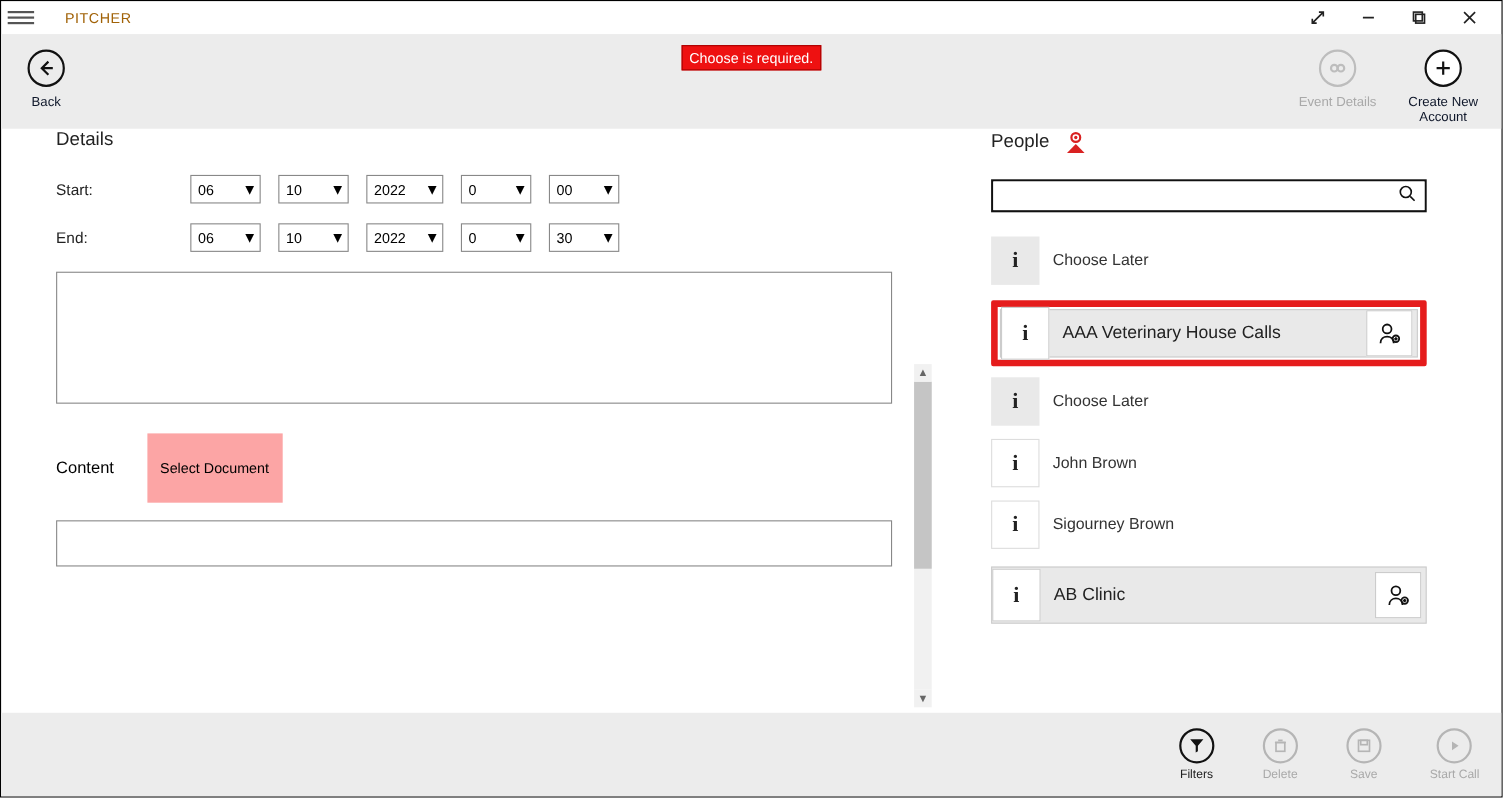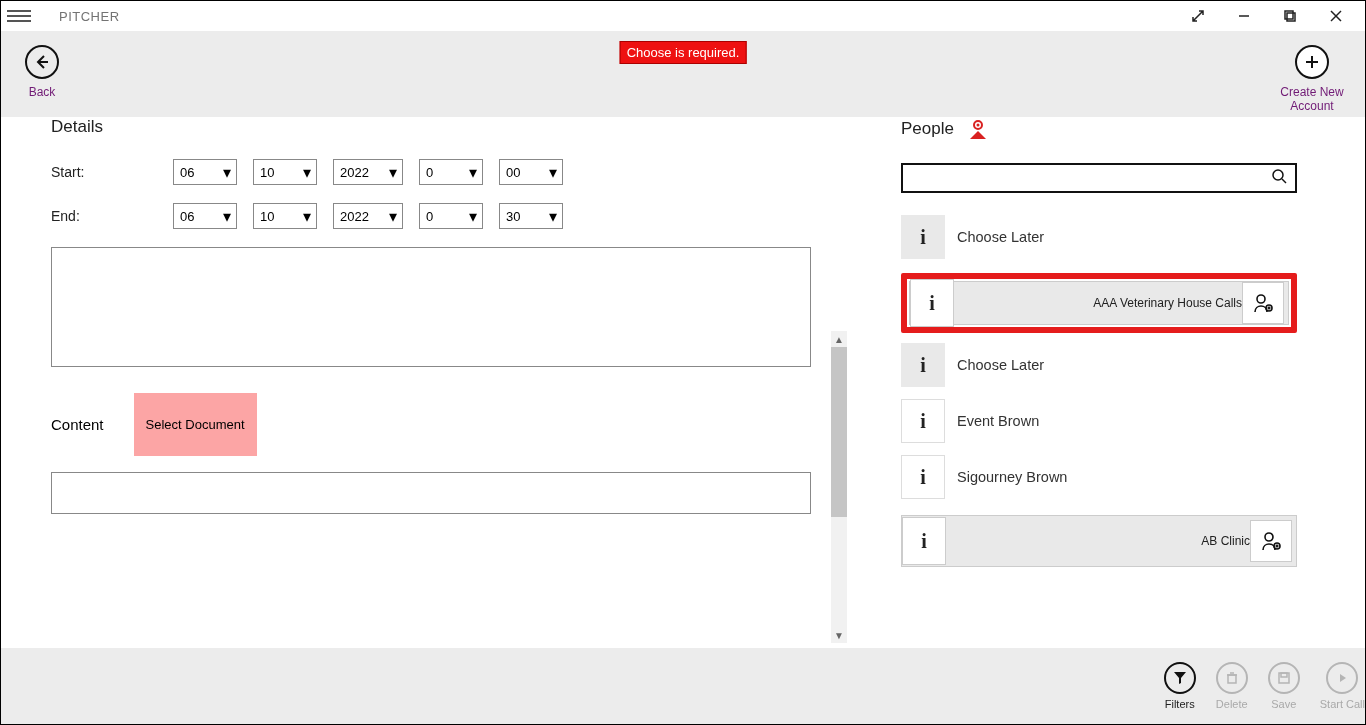--- a/index.html
+++ b/index.html
@@ -2,31 +2,31 @@
 <html><head>
 <meta charset="utf-8">
 <style>
   * { box-sizing: border-box; margin: 0; padding: 0; }
   html, body { width: 1366px; height: 725px; overflow: hidden; font-family: "Segoe UI", Arial, sans-serif; background:#fff;}
   body { border:1px solid #000; position:relative;}
   
   .win-chrome { height:30px; width:100%; display:flex; align-items:center; padding:0 6px; }
   .win-chrome .hamburger { width:24px; display:flex; flex-direction:column; gap:3px; cursor:pointer;}
   .win-chrome .hamburger span{height:2px;background:#555;}
-  .win-chrome .title { margin-left:28px; font-size:13px; color:#737373; letter-spacing:0.5px;text-align:center;}
+  .win-chrome .title { margin-left:28px; font-size:13px; color:#a16207; letter-spacing:0.5px;text-align:center;}
   .win-chrome .spacer { flex:1 }
   .win-ctrl { width:46px; height:30px; display:flex; align-items:center; justify-content:center; color:#222;}
   .win-ctrl svg { width:14px; height:14px; }
   
   .toolbar { height:86px; background:#ececec; position:relative; display:flex; align-items:flex-start; padding:14px 14px 0 14px;}
   .back-group{ text-align:center; width:54px;}
   .circle-btn{ width:34px; height:34px; border:2px solid #111; border-radius:50%; display:flex; align-items:center; justify-content:center; margin:0 auto; background:#ececec;}
   .circle-btn-lg{ width:34px; height:34px; border:2px solid #111; border-radius:50%; display:flex; align-items:center; justify-content:center; margin:0 auto; background:#fff;}
   .circle-btn-disabled{ width:34px; height:34px; border:2px solid #bdbdbd; border-radius:50%; display:flex; align-items:center; justify-content:center; margin:0 auto; background:#ececec;}
-  .toolbar .label { font-size:12px; color:#701a75; margin-top:6px; }
+  .toolbar .label { font-size:12px; color:#0f172a; margin-top:6px; }
   .toolbar .error { position:absolute; left:50%; top:10px; transform:translateX(-50%); background:#e11; color:#fff; font-size:13px; padding:3px 6px; border:1px solid #a00;}
   .toolbar .right-group{ margin-left:auto; display:flex; gap:18px; }
   .toolbar .right-item{ text-align:center; width:78px;}
   .toolbar .right-item.disabled .label{color:#a9a9a9;}
   
   .main{ position:absolute; top:116px; left:0; right:0; bottom:80px; display:flex; }
   .col-left{ width:850px; padding-left:50px; position:relative;}
   .col-right{ flex:1; padding-left:50px; padding-right:68px;}
   h3.section{ font-size:17px; font-weight:400; color:#222; margin-bottom:22px; display:flex; align-items:center; gap:12px;}
   .row{ display:flex; align-items:center; margin-bottom:18px; }
@@ -51,27 +51,27 @@
   
   .search-box{ position:relative; width:100%; height:30px; border:2px solid #111; background:#fff; margin-bottom:22px;}
   .search-box input{ width:100%; height:100%; border:none; padding:0 30px 0 8px; font-size:14px; outline:none;}
   .search-ic{ position:absolute; right:8px; top:50%; transform:translateY(-50%);}
   .ppl-item{ display:flex; align-items:center; height:44px; margin-bottom:12px;}
   .info-box{ width:44px; height:44px; background:#e9e9e9; display:flex; align-items:center; justify-content:center; font-family: Georgia, serif; font-weight:bold; font-size:20px; color:#222;}
   .info-box.white{ background:#fff; border:1px solid #ddd;}
   .ppl-name{ margin-left:12px; font-size:14.5px; color:#333;text-align:center;}
   .acct-item{ width:100%; height:52px; background:#e9e9e9; border:1px solid #ccc; display:flex; align-items:center; margin-top:16px; margin-bottom:10px;}
   .acct-item .info-box{background:#fff;border:1px solid #ccc; width:44px;height:48px;}
-  .acct-name{ margin-left:12px; font-size:12px; color:#222; flex:1;text-align:right;}
+  .acct-name{ margin-left:12px; font-size:16px; color:#222; flex:1;}
   .add-box{ width:42px; height:42px; background:#fff; border:1px solid #ccc; display:flex; align-items:center; justify-content:center; margin-right:4px;}
   .highlight-wrap{ border:6px solid #e51c1c; padding:2px; border-radius:2px; margin-top:14px; margin-bottom:10px;}
   .highlight-wrap .acct-item{margin:0; height:44px;}
   .sub-item{ display:flex; align-items:center; height:44px; margin-bottom:12px;}
   
-  .footer{ position:absolute; bottom:0; left:0; right:0; height:76px; background:#ececec; display:flex; align-items:center; justify-content:flex-end; gap:20px;}
+  .footer{ position:absolute; bottom:0; left:0; right:0; height:76px; background:#ececec; display:flex; align-items:center; justify-content:flex-end; padding-right:20px; gap:44px;}
   .fbtn{ text-align:center;}
   .fcircle{ width:32px; height:32px; border:2px solid #111; border-radius:50%; display:flex; align-items:center; justify-content:center; margin:0 auto;}
   .fcircle.disabled{ border-color:#b5b5b5;}
   .flabel{ font-size:11px; margin-top:4px; color:#222;}
   .flabel.disabled{ color:#a9a9a9;}
 </style>
 </head>
 <body>
 
 <div class="win-chrome">
@@ -110,20 +110,29 @@
   <div class="back-group">
     <div class="circle-btn">
         <svg width="18" height="18" viewBox="0 0 18 18" fill="none" stroke="#111" stroke-width="2">
           <path d="M11 3 L5 9 L11 15 M5 9 H15"></path>
         </svg>
       </div>
     <div class="label">Back</div>
   </div>
   <div class="error">Choose is required.</div>
   <div class="right-group">
+    <div class="right-item disabled">
+      <div class="circle-btn-disabled">
+          <svg width="18" height="18" viewBox="0 0 18 18" fill="none" stroke="#bdbdbd" stroke-width="2">
+            <circle cx="6" cy="9" r="3"></circle>
+            <circle cx="12" cy="9" r="3"></circle>
+          </svg>
+        </div>
+      <div class="label">Event Details</div>
+    </div>
     <div class="right-item">
       <div class="circle-btn-lg">
           <svg width="18" height="18" viewBox="0 0 18 18" stroke="#111" stroke-width="2">
             <line x1="9" y1="3" x2="9" y2="15"></line>
             <line x1="3" y1="9" x2="15" y2="9"></line>
           </svg>
         </div>
       <div class="label" style="line-height:1.2">Create New Account</div>
     </div>
   </div>
@@ -207,21 +216,21 @@
       </div>
     </div>
 
     <div class="sub-item">
       <div class="info-box">i</div>
       <div class="ppl-name">Choose Later</div>
     </div>
 
     <div class="sub-item">
       <div class="info-box white">i</div>
-      <div class="ppl-name">Event Brown</div>
+      <div class="ppl-name">John Brown</div>
     </div>
 
     <div class="sub-item">
       <div class="info-box white">i</div>
       <div class="ppl-name">Sigourney Brown</div>
     </div>
 
     <div class="acct-item">
       <div class="info-box" style="background:#fff;border:1px solid #ccc;">i</div>
       <div class="acct-name">AB Clinic</div>

